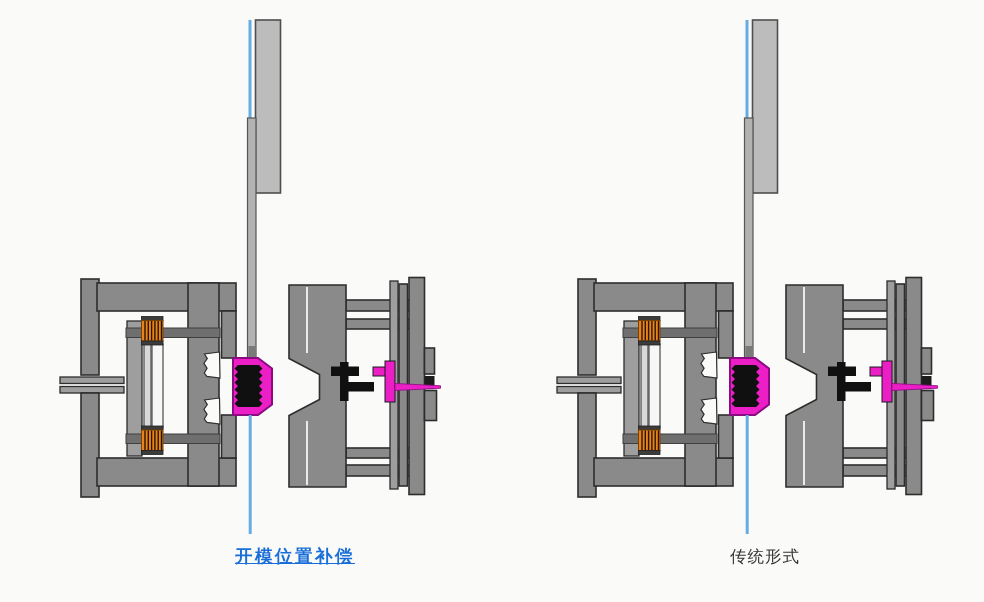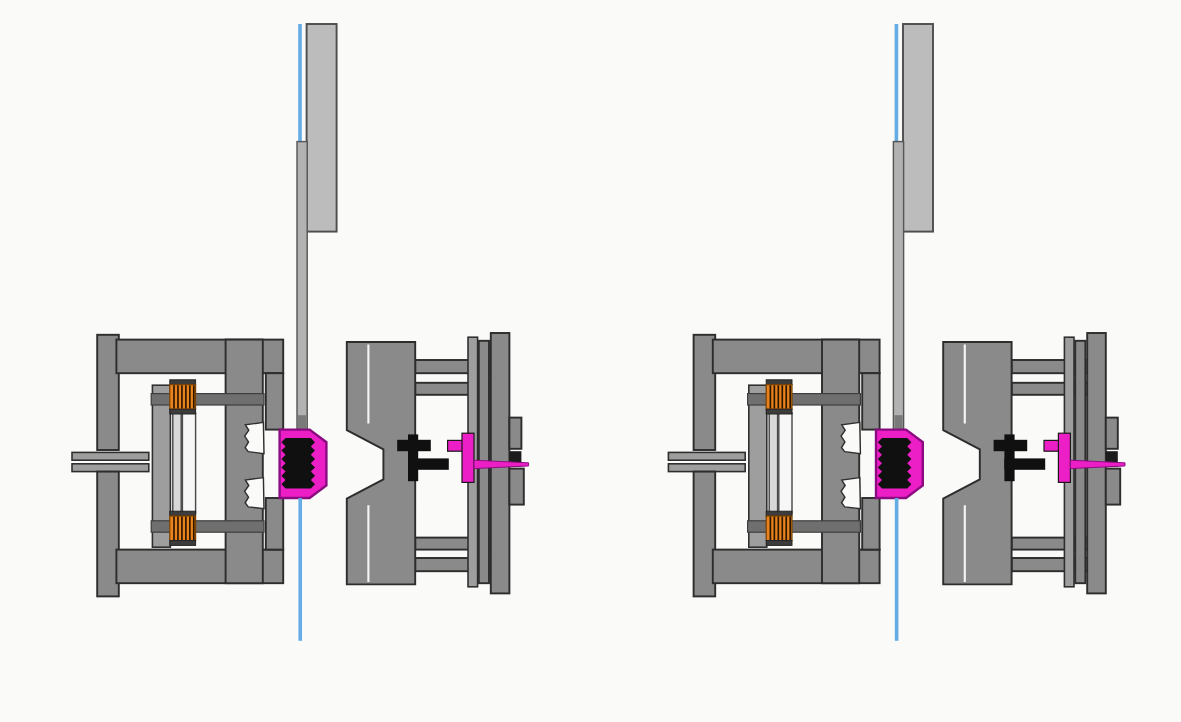--- a/index.html
+++ b/index.html
@@ -147,14 +147,16 @@
             <path class="mgl" d="M395,383.5 L440.5,385.7 L440.5,388.3 L395,390.5 Z"></path>
           </g>
         </g>
       </g>
     </defs>
 
     <use href="#mold" x="0" y="0"></use>
     <use href="#mold" x="497" y="0"></use>
   </svg>
 
+  <div class="caption caption-link">开模位置补偿</div>
 
+  <div class="caption caption-plain">传统形式</div>
 </div>
 
 </body></html>

